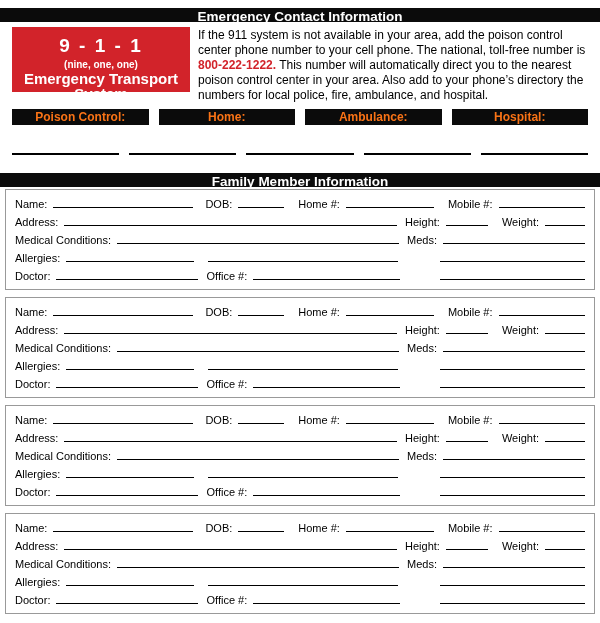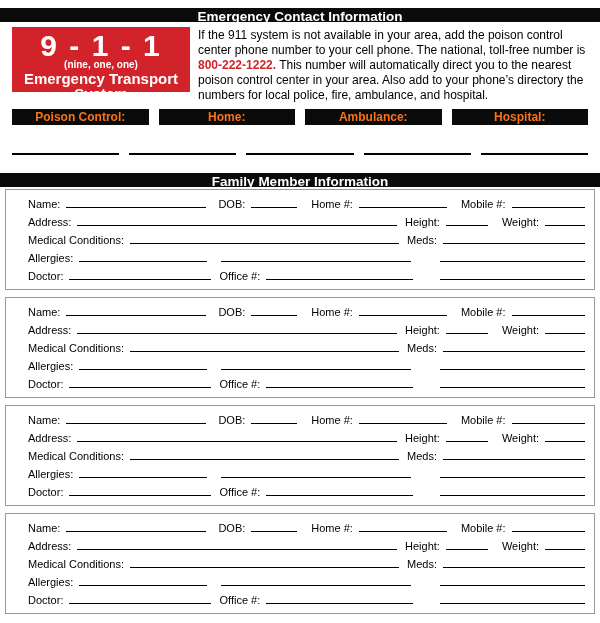--- a/index.html
+++ b/index.html
@@ -14,41 +14,41 @@
     text-align:center; height:14px; line-height:18px; font-size:13.5px;
   }
   #top-bar { margin-top:8px; }
 
   
   .intro { display:flex; padding:5px 13px 0 12px; }
   .box911 {
     width:178px; height:65px; flex:none;
     color:#fff; text-align:center; font-weight:bold;
   }
-  .box911 .num { font-size:30px; line-height:24px; padding-top:7px; letter-spacing:2px; }
+  .box911 .num { font-size:19px; line-height:24px; padding-top:7px; letter-spacing:2px; }
   .box911 .words { font-size:10px; line-height:13px; }
   .box911 .sub { font-size:15px; line-height:15px; }
   .intro .text { flex:1; margin:1px 0 0 8px; font-size:12px; line-height:15px; }
   .phone-red { font-weight:bold; }
 
   
   .contact-bars { display:flex; gap:10px; padding:0 12px; margin-top:6px; }
   .contact-bar {
     flex:1; background:#0b0b0b; color:#f97316; font-weight:bold;
     font-size:12px; height:16px; line-height:16px; text-align:center;
   }
   .contact-lines { display:flex; gap:10px; padding:0 12px; margin-top:27px; }
   .contact-line { flex:1; border-bottom:2px solid #000; height:1px; }
 
   #family-bar { margin-top:18px; }
 
   
   #members { margin:2px 5px 0 5px; }
   .member {
-    border:1px solid #999; padding:4px 9px 5px 22px;
+    border:1px solid #999; padding:4px 9px 5px 9px;
     margin-bottom:7px; background:#fff;
   }
   .row { display:flex; align-items:flex-end; height:18px; font-size:11px; }
   .lbl { white-space:nowrap; padding-bottom:2px; margin-right:6px; }
   .line {
     display:inline-block; height:0; margin-bottom:4px;
     border-bottom:1px solid #000;
   }
   .flex { flex:1; }
   .spacer { flex:1; }

